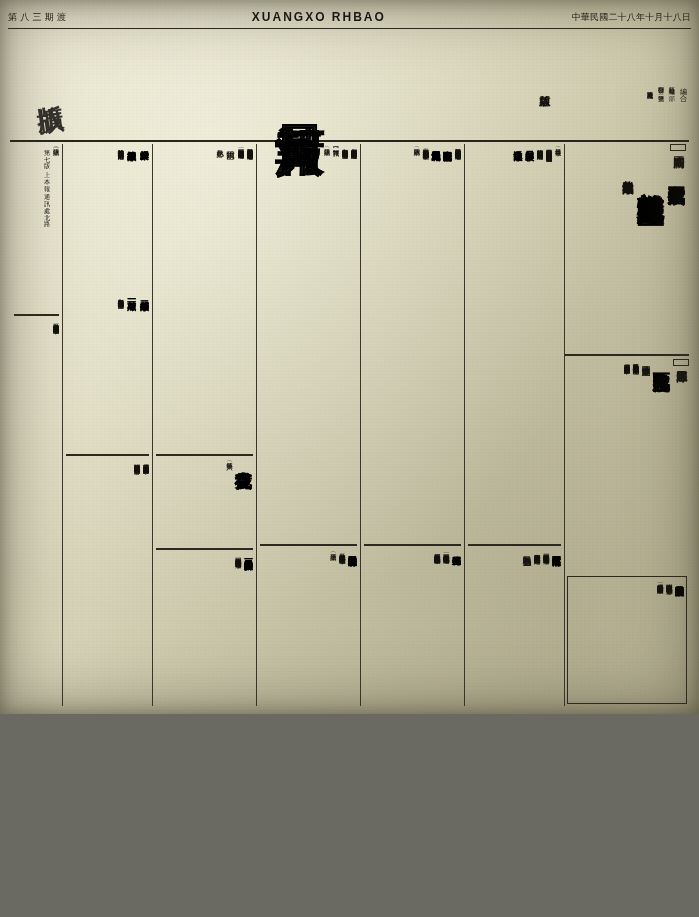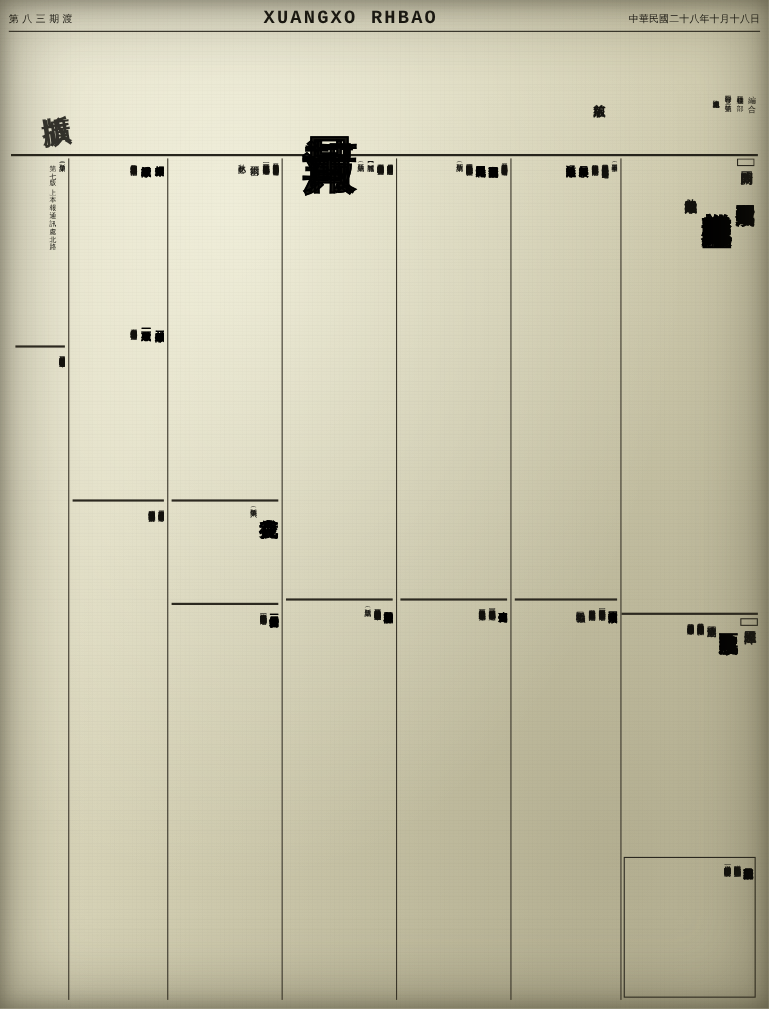--- a/index.html
+++ b/index.html
@@ -6,21 +6,21 @@
     margin: 0;
     padding: 0;
     background: #6b6a62;
   }
   body {
     font-family: "DejaVu Sans", sans-serif;
   }
   #page {
     position: relative;
     width: 699px;
-    height: 917px;
+    height: 714px;
     overflow: hidden;
     background: #d8d4bc;
     background-image:
       radial-gradient(ellipse at 30% 20%, rgba(255,255,240,0.55), rgba(0,0,0,0) 60%),
       radial-gradient(ellipse at 80% 85%, rgba(120,115,85,0.30), rgba(0,0,0,0) 65%),
       linear-gradient(115deg, #e4e0c8 0%, #d6d2b6 45%, #c8c3a5 100%);
     color: #14130f;
   }
   
   #grain {
@@ -64,23 +64,23 @@
     justify-content: space-between;
     border-bottom: 1px solid #2a2720;
     font-family: "DejaVu Serif", serif;
   }
   #topbar .edge {
     font-size: 9px;
     letter-spacing: .02em;
     white-space: nowrap;
   }
   #romantitle {
-    font-family: Liberation Mono, monospace;
+    font-family: Liberation Sans, sans-serif;
     font-weight: bold;
-    font-size: 17px;
+    font-size: 12px;
     letter-spacing: 2px;
   }
 
   
   #masthead {
     position: absolute;
     left: 10px; top: 32px; right: 10px; height: 108px;
     border-bottom: 2px solid #26241c;
     display: flex;
     align-items: center;

